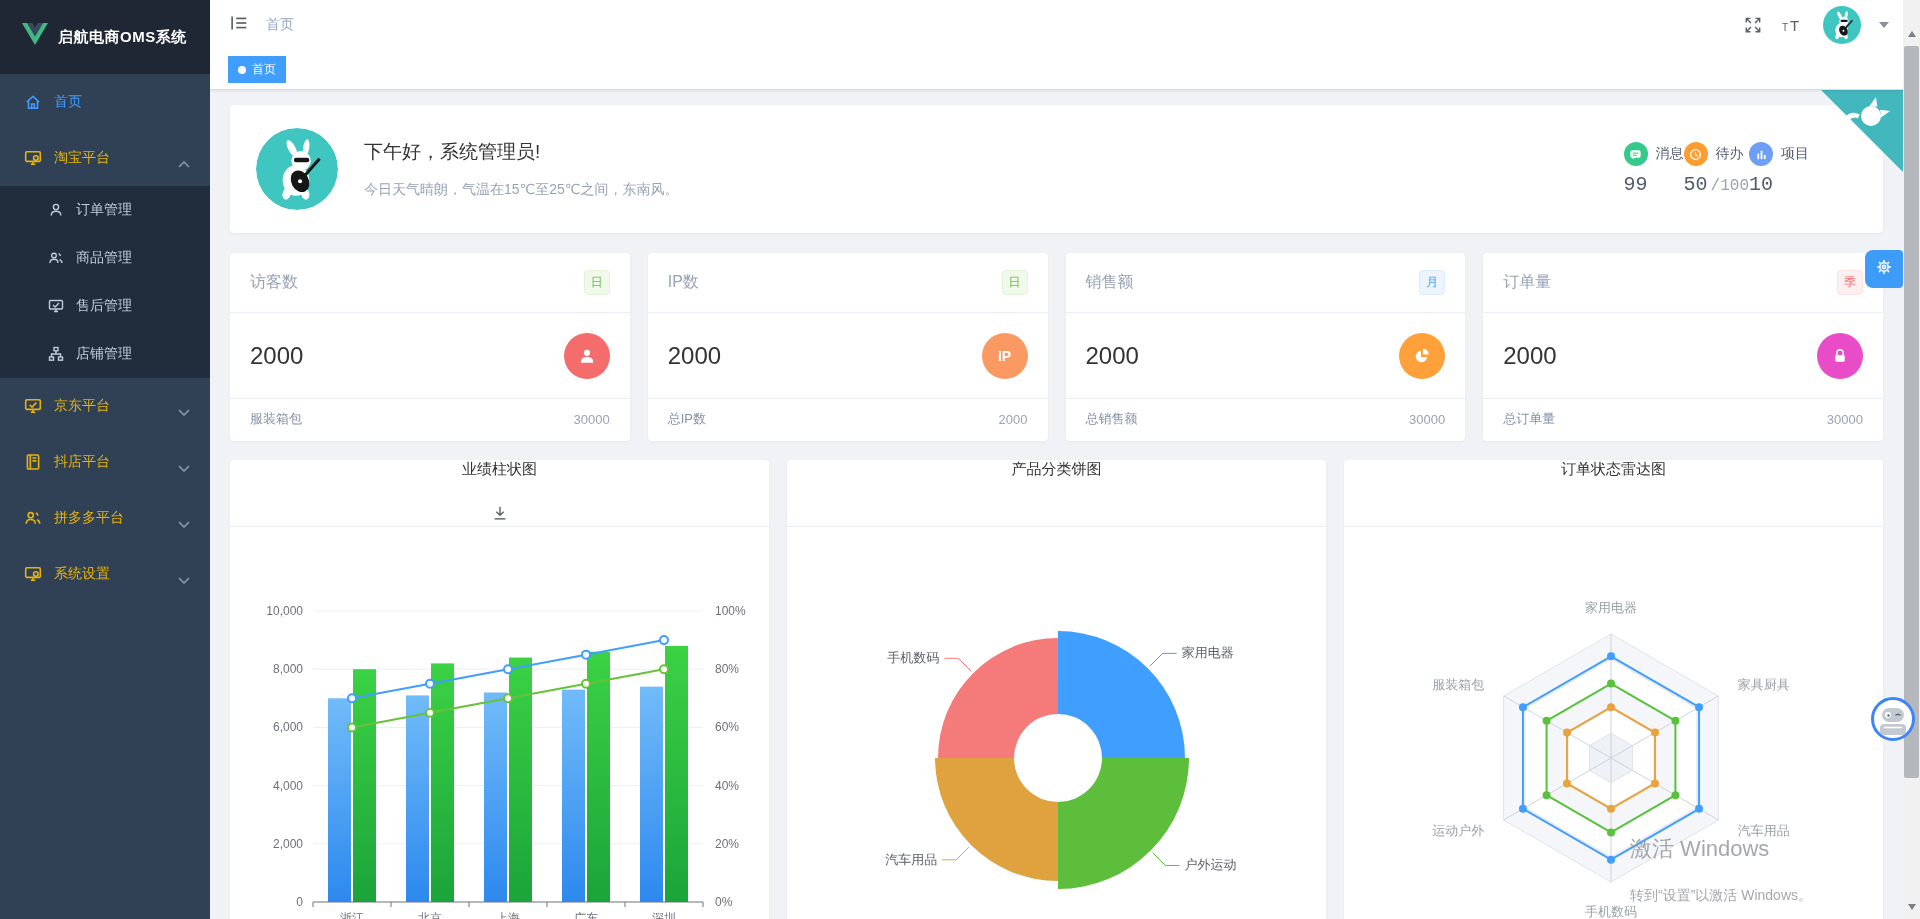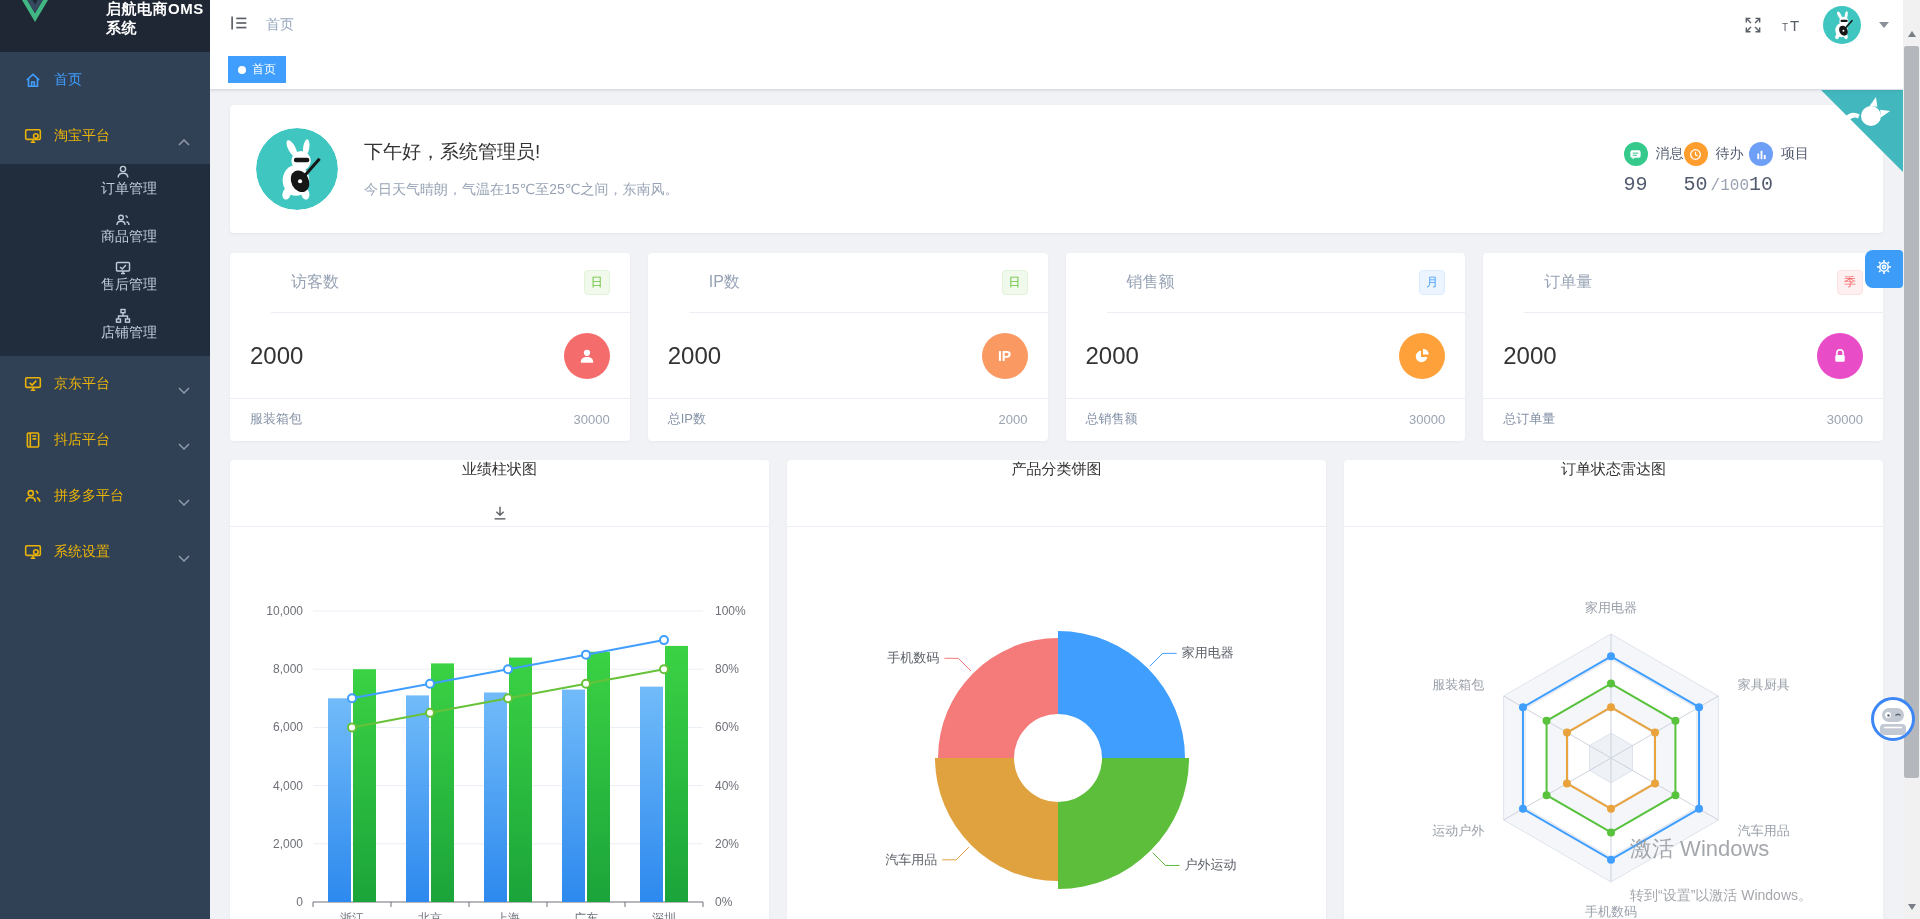--- a/index.html
+++ b/index.html
@@ -1,30 +1,30 @@
 <!DOCTYPE html>
 <html><head>
 <meta charset="utf-8">
 <style>
   * { margin:0; padding:0; box-sizing:border-box; }
   html,body { width:1920px; height:919px; overflow:hidden; }
   body { position:relative; background:#f0f2f5; font-family:"Liberation Sans","DejaVu Sans",sans-serif; color:#333; }
 
   
   .sidebar { position:absolute; left:0; top:0; bottom:0; width:210px; background:#304156; z-index:20; }
-  .logo-bar { height:52px; background:#1f2634; display:flex; align-items:flex-start; padding-left:22px;gap:48px; }
+  .logo-bar { height:74px; background:#1f2634; display:flex; align-items:center; padding-left:22px; }
   .logo-bar .ttl { color:#fff; font-size:15px; font-weight:bold; margin-left:10px; letter-spacing:.5px; }
   .menu-item { position:relative; height:56px; display:flex; align-items:center; padding-left:24px; color:#eab308; font-size:14px; cursor:pointer; }
   .menu-item.active { color:#409eff; }
   .menu-item .mi-ic { width:18px; height:18px; margin-right:12px; flex:0 0 18px; }
   .menu-item svg, .sub-item svg { stroke:currentColor; fill:none; stroke-width:1.4; }
   .chev { position:absolute; right:20px; top:50%; margin-top:-3px; }
   .chev svg { stroke:#8d97a5; stroke-width:1.6; }
   .submenu { background:#212d3d; }
-  .sub-item { height:48px; display:flex; align-items:center; padding-left:48px; color:#bfcbd9; font-size:14px; cursor:pointer;flex-direction:column; }
+  .sub-item { height:48px; display:flex; align-items:center; padding-left:48px; color:#bfcbd9; font-size:14px; cursor:pointer; }
   .sub-item .mi-ic { width:16px; height:16px; margin-right:12px; flex:0 0 16px; }
 
   
   .navbar { position:absolute; left:210px; top:0; right:17px; height:50px; background:#fff; z-index:15; display:flex; align-items:center; }
   .hamburger { margin-left:18px; cursor:pointer; }
   .breadcrumb { margin-left:16px; font-size:14px; color:#97a8be; cursor:pointer; }
   .nav-right { margin-left:auto; display:flex; align-items:center; gap:18px; padding-right:14px; }
   .nav-ic { cursor:pointer; display:flex; align-items:center; }
   .avatar-sm { width:38px; height:38px; border-radius:8px; overflow:hidden; cursor:pointer; }
   .caret { width:0; height:0; border-left:5px solid transparent; border-right:5px solid transparent; border-top:6px solid #8a909a; cursor:pointer; }
@@ -45,21 +45,21 @@
   .greet-title { font-size:19px; color:#333; }
   .greet-sub { margin-top:16px; font-size:14px; color:#97a3b5; }
   .greet-stats { margin-left:auto; margin-right:48px; display:flex; }
   .g-top { display:flex; align-items:center; gap:8px; font-size:14px; color:#515a6e; }
   .g-ic { width:24px; height:24px; border-radius:50%; display:flex; align-items:center; justify-content:center; }
   .g-val { margin-top:7px; font-size:20px; color:#515a6e;font-family:Liberation Mono, monospace; }
   .g-suffix { font-size:16px; color:#98a2b3; margin-left:3px; }
 
   .stat-row { display:flex; gap:18px; margin-top:20px; }
   .stat-card { flex:1; height:188px; background:#fff; border-radius:4px; box-shadow:0 1px 3px rgba(0,21,41,.04); }
-  .stat-head { height:60px; display:flex; align-items:center; justify-content:space-between; padding:0 20px; border-bottom:1px solid #ebeef5;margin-left:41px; }
+  .stat-head { height:60px; display:flex; align-items:center; justify-content:space-between; padding:0 20px; border-bottom:1px solid #ebeef5; }
   .stat-title { font-size:16px; color:#97a3b5; }
   .badge { min-width:26px; height:25px; line-height:23px; padding:0 6px; border-radius:4px; font-size:12px; text-align:center; border:1px solid transparent; cursor:pointer; }
   .b-green { color:#67c23a; background:#f0f9eb; border-color:#e1f3d8; }
   .b-blue  { color:#409eff; background:#ecf5ff; border-color:#d9ecff; }
   .b-red   { color:#f56c6c; background:#fef0f0; border-color:#fde2e2; }
   .stat-body { height:86px; display:flex; align-items:center; justify-content:space-between; padding:0 20px; border-bottom:1px solid #ebeef5; }
   .stat-num { font-size:24px; color:#333; }
   .big-ic { width:46px; height:46px; border-radius:50%; display:flex; align-items:center; justify-content:center; }
   .ip-txt { color:#fff; font-size:14px; font-weight:bold; }
   .stat-foot { height:40px; display:flex; align-items:center; justify-content:space-between; padding:0 20px; }

